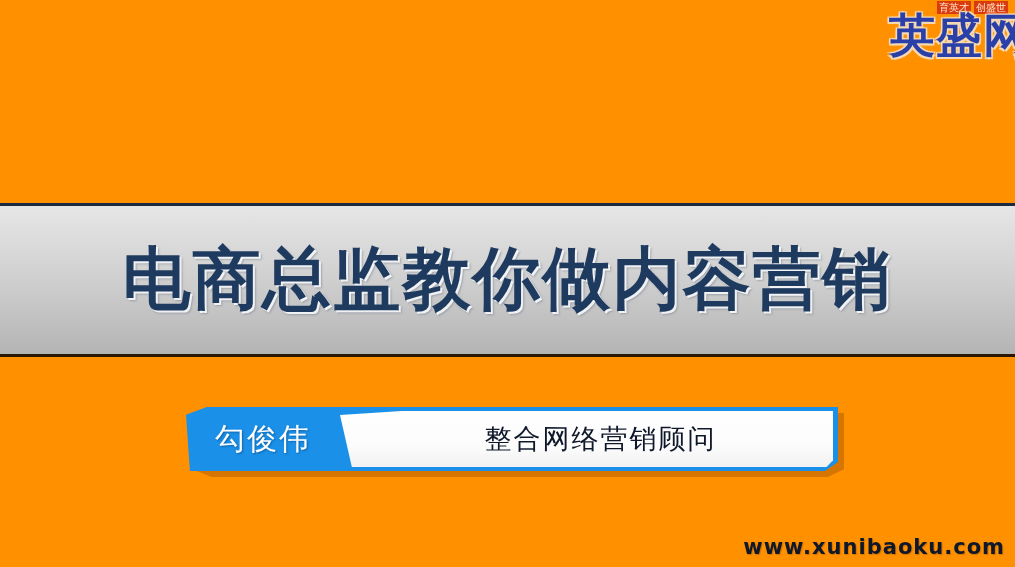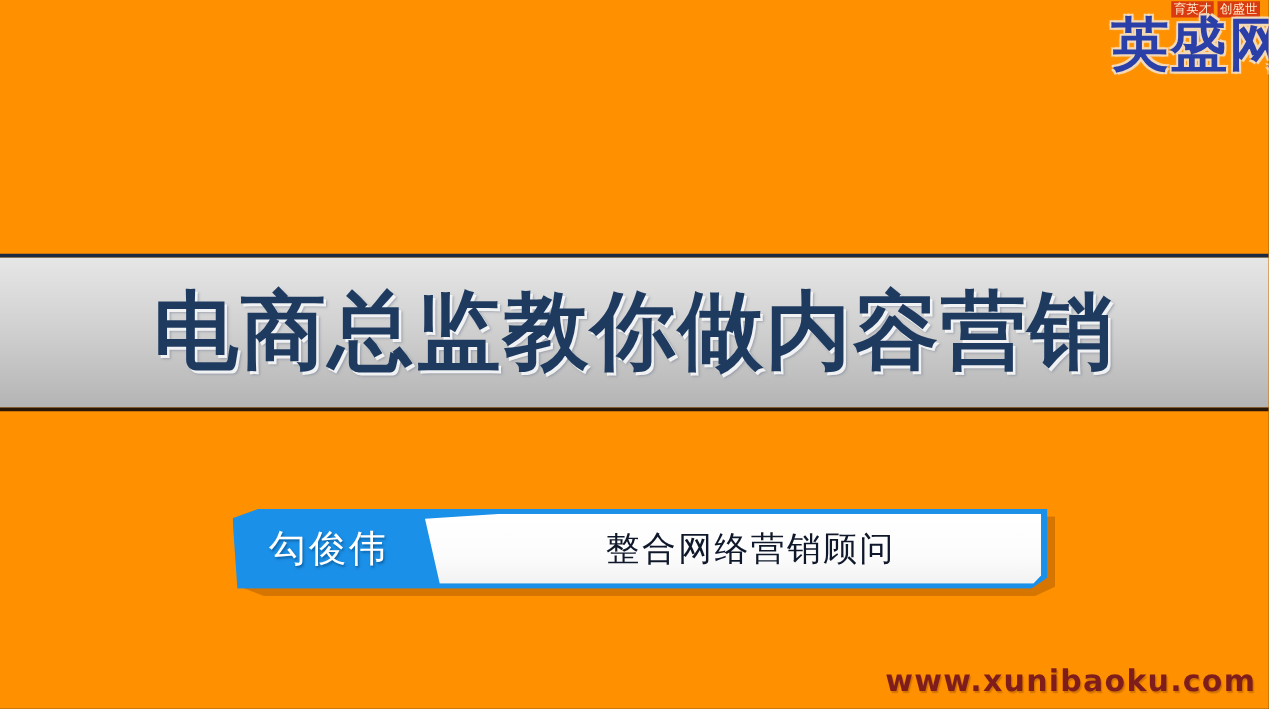--- a/index.html
+++ b/index.html
@@ -67,21 +67,21 @@
     font-family: "DejaVu Sans", sans-serif;
     white-space: nowrap;
   }
 
   
   .band {
     position: absolute;
     left: 0;
     right: 0;
     top: 203px;
-    height: 126px;
+    height: 154px;
     border-top: 3px solid #1B2A43;
     border-bottom: 3px solid #2A1708;
     background: linear-gradient(to bottom, #E6E6E6 0%, #DEDEDE 18%, #CFCFCF 50%, #BFBFBF 80%, #B4B4B4 100%);
     box-sizing: border-box;
   }
   .band-inner {
     position: absolute;
     inset: 0;
     display: flex;
     align-items: center;
@@ -163,23 +163,23 @@
     letter-spacing: 2px;
     font-family: "DejaVu Sans", sans-serif;
     white-space: nowrap;
   }
 
   
   .watermark {
     position: absolute;
     right: 10px;
     bottom: 8px;
-    font-size: 24px;
+    font-size: 21px;
     font-weight: bold;
-    color: #7f1d1d;
+    color: #0f172a;
     letter-spacing: 1px;
     font-family: "DejaVu Sans", sans-serif;
     text-shadow: 1px 1px 1px rgba(170,90,0,0.55);
     white-space: nowrap;
   }
 </style>
 </head>
 <body>
 
 <div class="slide">

